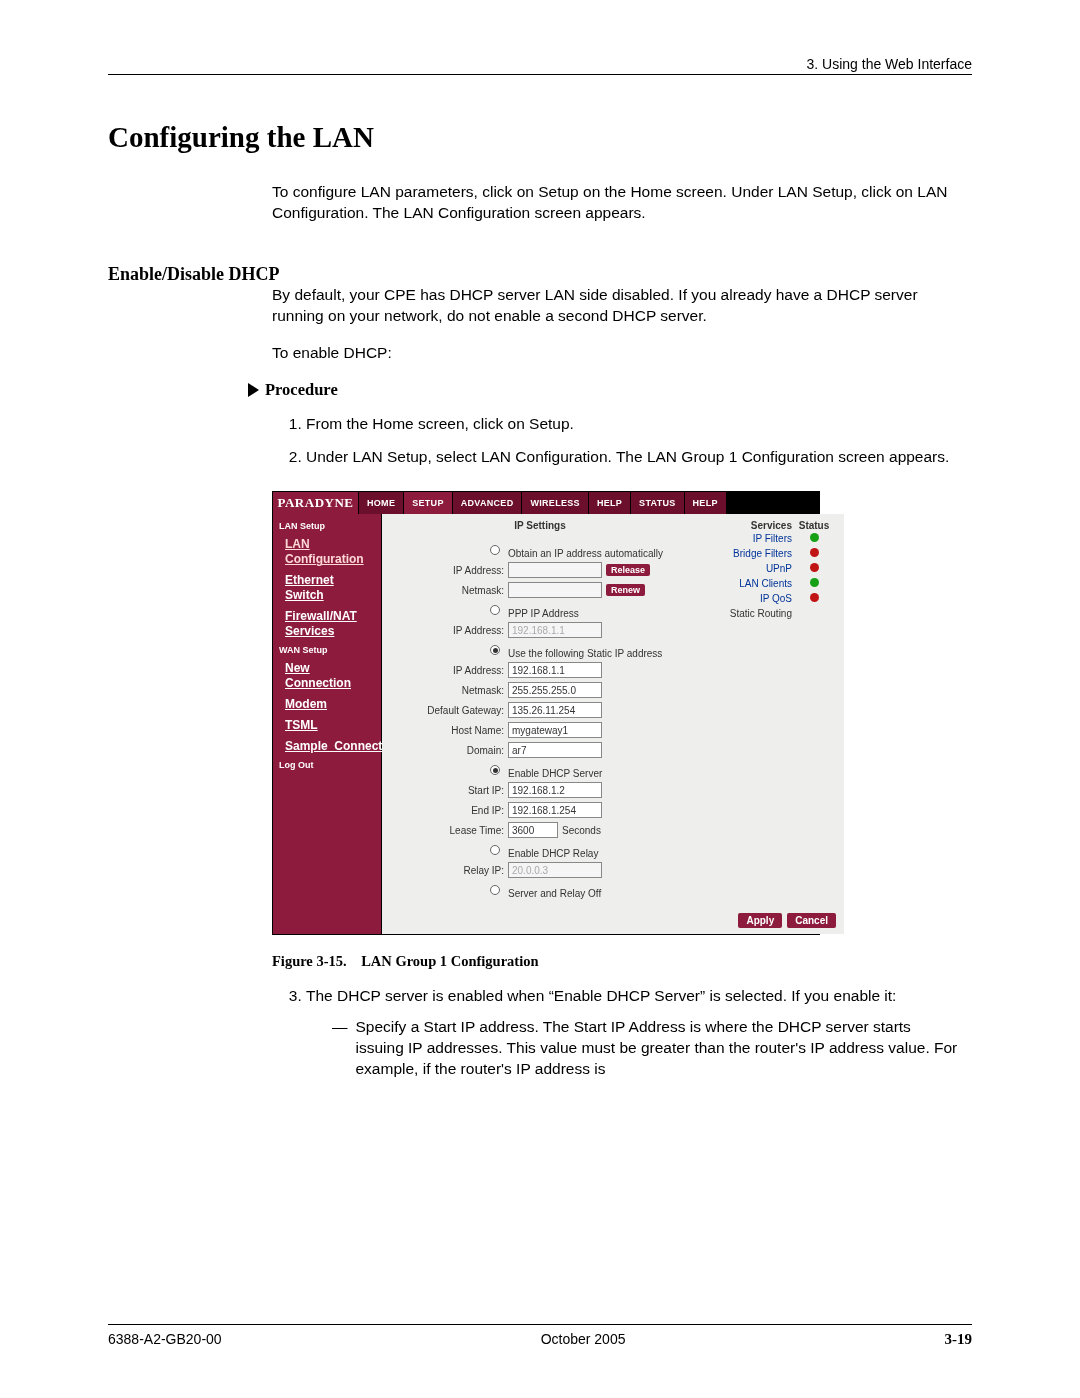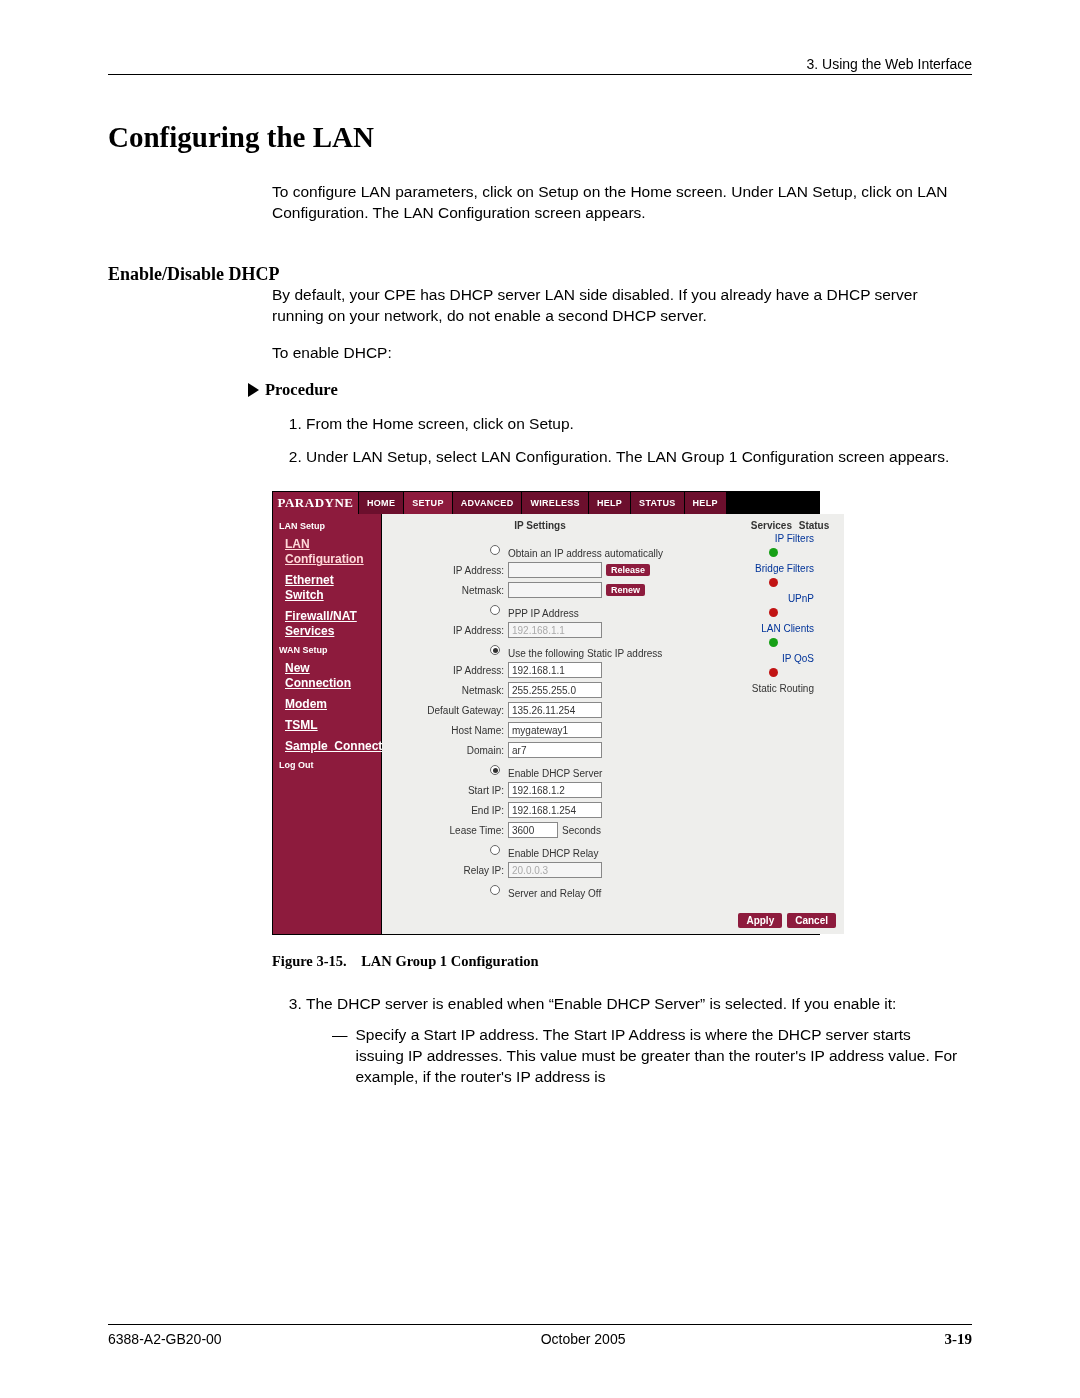--- a/index.html
+++ b/index.html
@@ -240,21 +240,20 @@
     font-weight: bold;
     font-size: 10px;
   }
   .svc-head .col1 { width: 82px; text-align: right; }
   .svc-head .col2 { width: 44px; text-align: center; }
   .svc-row {
     display: flex;
     font-size: 10px;
     align-items: center;
     line-height: 1.5;
-    flex-direction: column;
   }
   .svc-row .col1 { width: 82px; text-align: right; color: #003399; }
   .svc-row .col2 { width: 44px; text-align: center; }
   .status-dot {
     width: 9px; height: 9px;
     border-radius: 50%;
     display: inline-block;
   }
   .status-dot.green { background: #16a016; }
   .status-dot.red { background: #c11414; }
@@ -270,21 +269,21 @@
     color: #fff;
     font-weight: bold;
     font-size: 10px;
     padding: 2px 8px;
     border-radius: 2px;
   }
   .figure-caption {
     font-family: "Times New Roman", Times, serif;
     font-size: 14.5px;
     font-weight: bold;
-    margin: 18px 0 24px 164px;
+    margin: 18px 0 16px 164px;
   }
   ol.continued {
     margin-left: 198px;
     font-size: 15.5px;
     line-height: 1.35;
   }
   ol.continued > li { margin-bottom: 12px; padding-right: 10px; }
   .subbullet {
     display: flex;
     margin: 10px 0 6px 26px;

